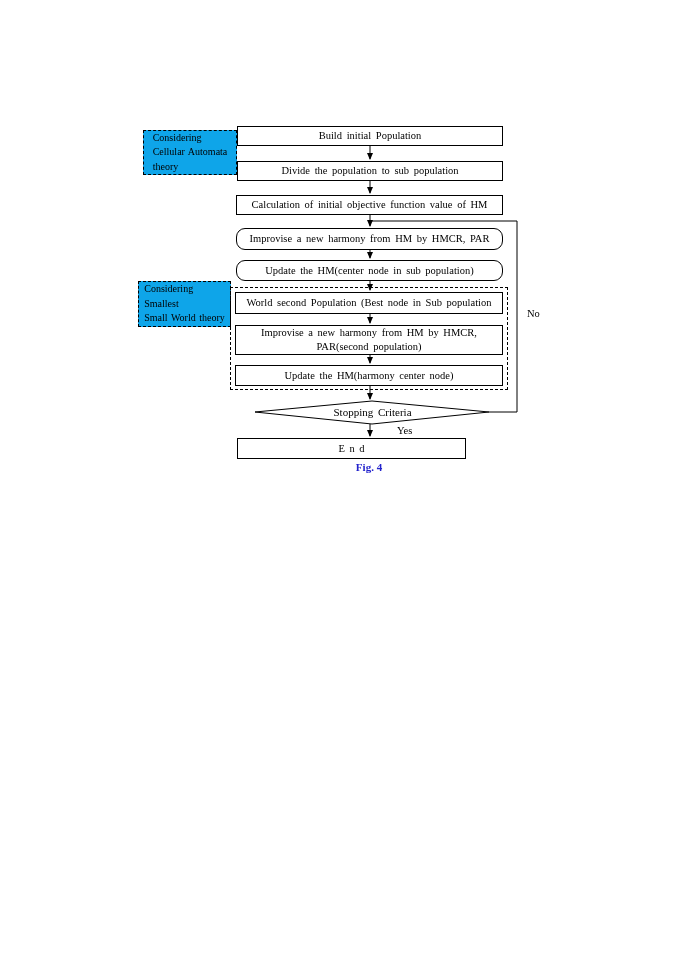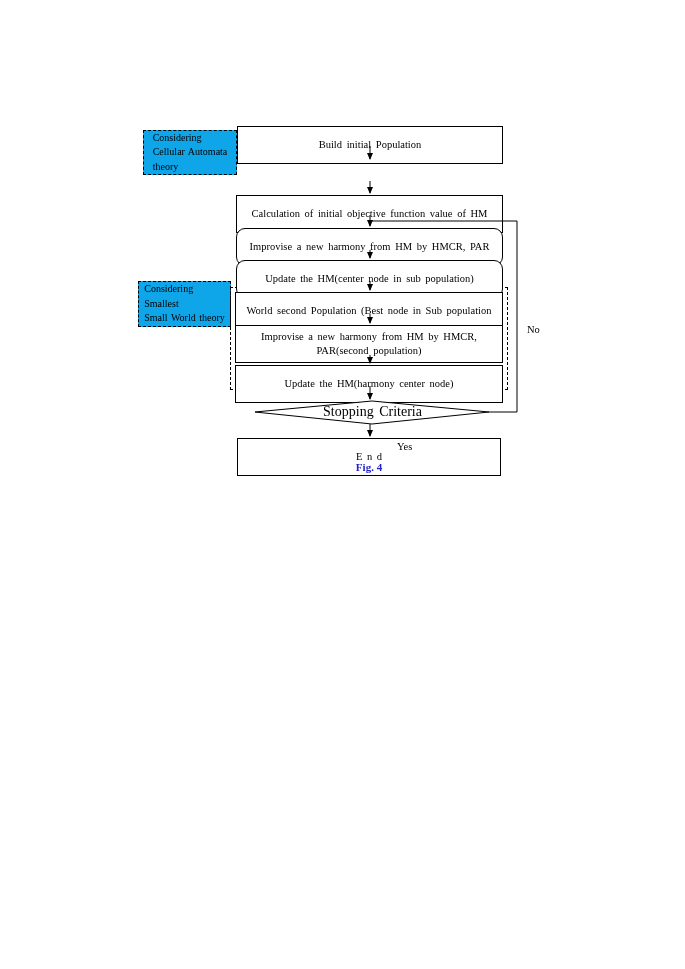--- a/index.html
+++ b/index.html
@@ -17,21 +17,21 @@
     position: absolute;
     border: 1px solid #000;
     background: #fff;
     display: flex;
     align-items: center;
     justify-content: center;
     text-align: center;
     font-size: 10.5px;
     word-spacing: 2px;
     line-height: 1.3;
-    padding: 18px 6px;
+    padding: 0 6px;
   }
   .dashedbox {
     position: absolute;
     border: 1px dashed #000;
     background: #0ea5e9;
     display: flex;
     align-items: center;
     justify-content: center;
     text-align: left;
     font-size: 10px;
@@ -48,27 +48,26 @@
     position: absolute;
     left: 0;
     top: 0;
     pointer-events: none;
   }
   .diamond-label {
     position: absolute;
     display: flex;
     align-items: center;
     justify-content: center;
-    font-size: 14px;
+    font-size: 11px;
     word-spacing: 2px;
   }
   .flow-label {
     position: absolute;
     font-size: 10.5px;
-    margin-top: 16px;
   }
   .caption {
     position: absolute;
     font-size: 11px;
     font-weight: bold;
     color: #2323CC;
     text-align: center;
   }
 </style>
 </head>
@@ -81,34 +80,35 @@
 theory</div>
 
   <div class="dashedbox" style="left:138px; top:281px; width:93px; height:46px;">Considering
 Smallest
 Small World theory</div>
 
   <div class="group" style="left:230px; top:287px; width:278px; height:103px;"></div>
 
   <div class="box" style="left:237px; top:126px; width:266px; height:20px;">Build initial Population</div>
 
+  <div class="box" style="left:237px; top:161px; width:266px; height:20px;">Divide the population to sub population</div>
 
   <div class="box" style="left:236px; top:195px; width:267px; height:20px;">Calculation of initial objective function value of HM</div>
 
   <div class="box" style="left:236px; top:228px; width:267px; height:22px;border-radius:9px;">Improvise a new harmony from HM by HMCR, PAR</div>
 
   <div class="box" style="left:236px; top:260px; width:267px; height:21px;border-radius:9px;">Update the HM(center node in sub population)</div>
 
   <div class="box" style="left:235px; top:292px; width:268px; height:22px;">World second Population (Best node in Sub population</div>
 
   <div class="box" style="left:235px; top:325px; width:268px; height:30px;">Improvise a new harmony from HM by HMCR, PAR(second population)</div>
 
   <div class="box" style="left:235px; top:365px; width:268px; height:21px;">Update the HM(harmony center node)</div>
 
-  <div class="box" style="left:237px; top:438px; width:264px; height:21px;">E n d</div>
+  <div class="box" style="left:237px; top:438px; width:229px; height:21px;">E n d</div>
 
   <svg class="overlay" width="685" height="969" viewBox="0 0 685 969">
     <defs>
       <marker id="ah" markerWidth="8" markerHeight="8" refX="6" refY="3" orient="auto" markerUnits="userSpaceOnUse">
         <path d="M0,0 L7,3 L0,6 z" fill="#000"></path>
       </marker>
     </defs>
 
     <polyline points="489,412 517,412 517,221 372,221" fill="none" stroke="#000" stroke-width="1"></polyline>
 

